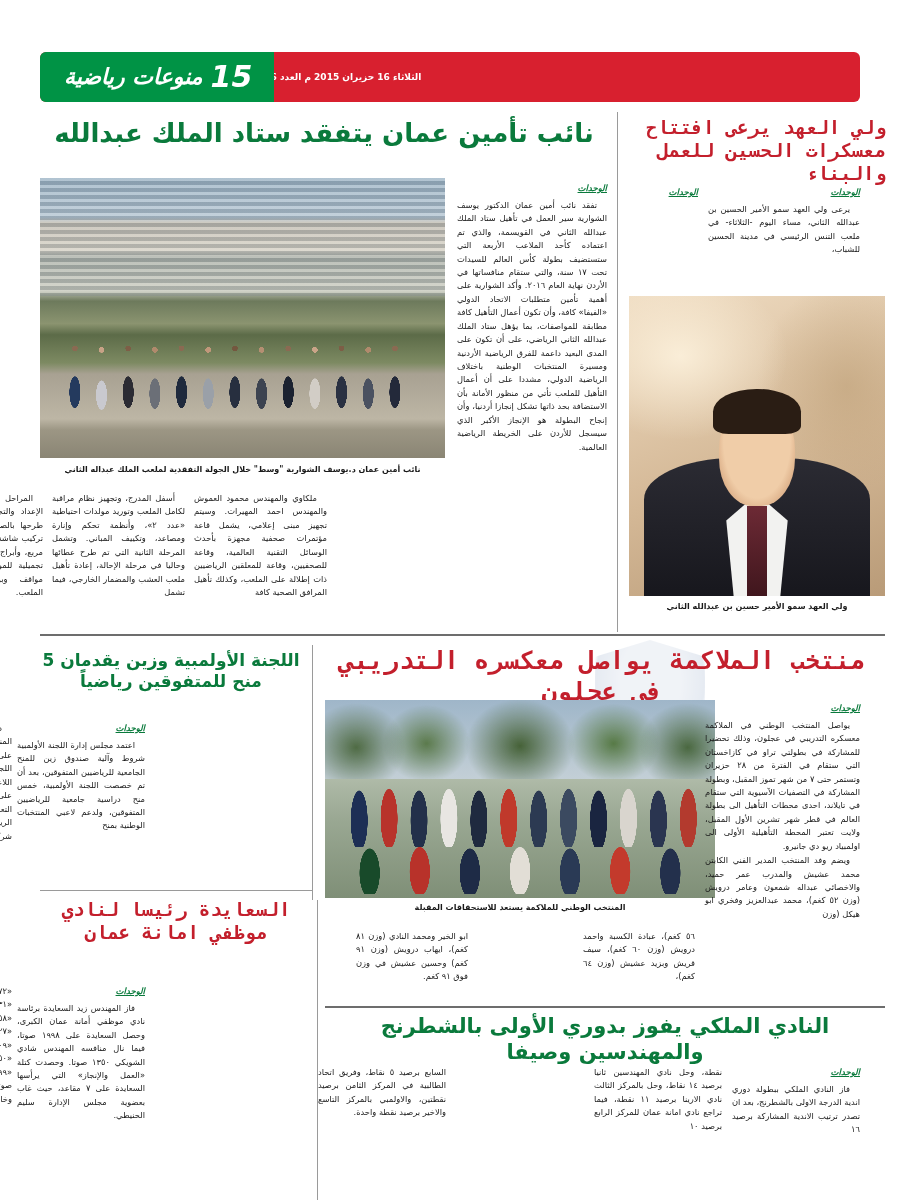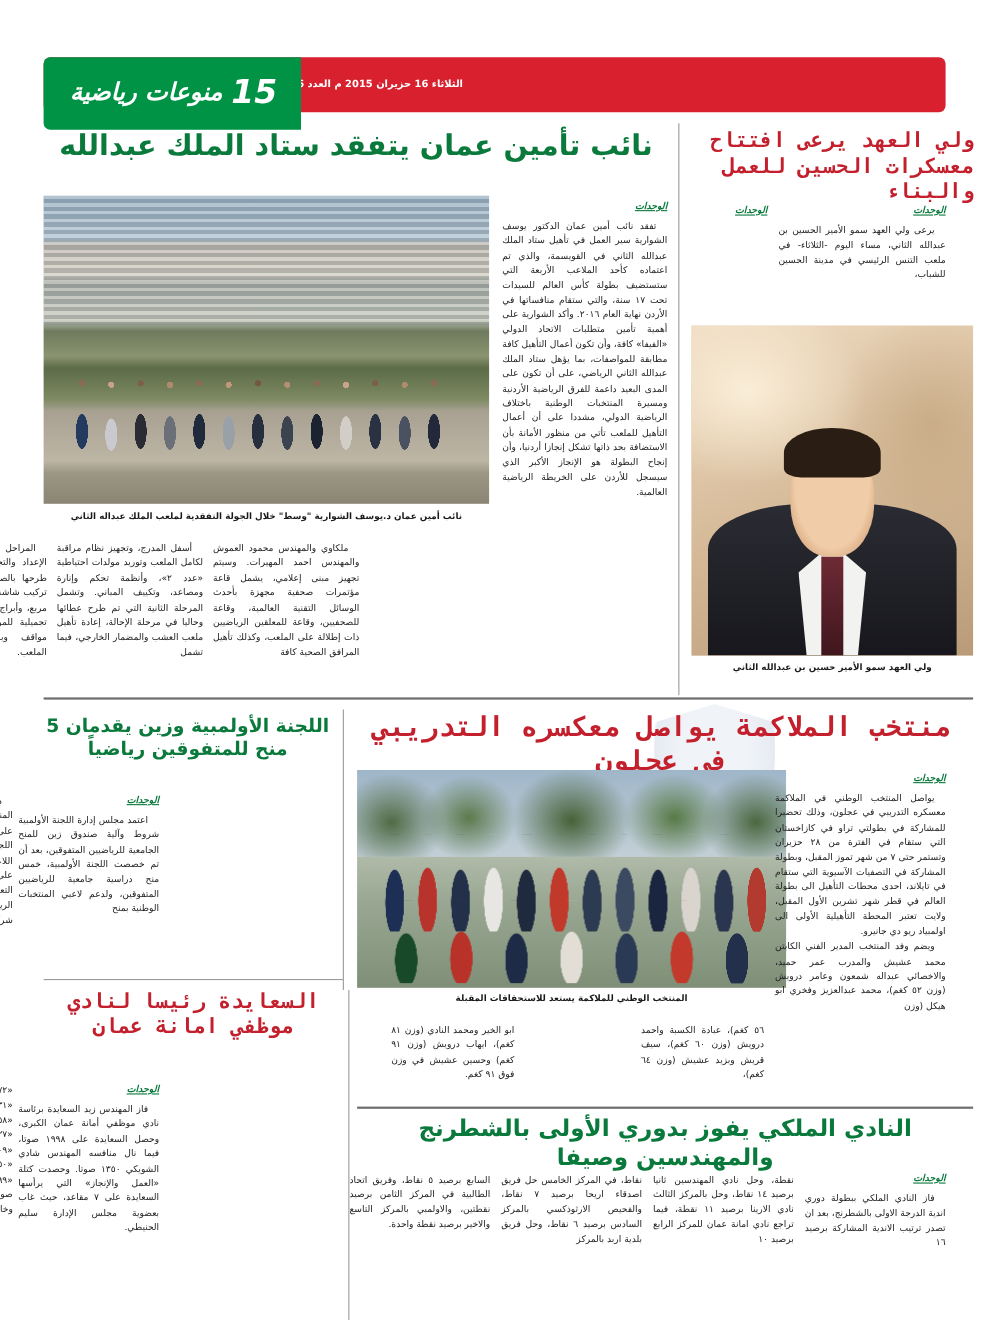--- a/index.html
+++ b/index.html
@@ -53,21 +53,21 @@
     color: #ffffff;
     font-size: 9px;
     font-weight: bold;
     white-space: nowrap;
     margin-right: 140px;
   }
   .mast-section {
     position: absolute;
     left: 0;
     top: 0;
-    height: 66px;
+    height: 50px;
     background: #009345;
     border-radius: 6px 0 0 6px;
     display: flex;
     flex-direction: row-reverse;
     align-items: center;
     gap: 8px;
     padding: 0 22px 0 24px;
   }
   .mast-section-num {
     color: #ffffff;
@@ -440,23 +440,20 @@
 
   <div class="col" style="right:40px; top:1066px; width:128px;">
     <div class="kicker">الوحدات</div>
     <p>فاز النادي الملكي ببطولة دوري اندية الدرجة الاولى بالشطرنج، بعد ان تصدر ترتيب الاندية المشاركة برصيد ١٦</p>
   </div>
 
   <div class="col" style="right:178px; top:1066px; width:128px;">
     <p style="text-indent:0">نقطة، وحل نادي المهندسين ثانيا برصيد ١٤ نقاط، وحل بالمركز الثالث نادي الارينا برصيد ١١ نقطة، فيما تراجع نادي امانة عمان للمركز الرابع برصيد ١٠</p>
   </div>
 
-  <div class="col" style="right:316px; top:1066px; width:128px;">
-    <p style="text-indent:0">نقاط، في المركز الخامس حل فريق اصدقاء اريحا برصيد ٧ نقاط، والفحيص الارثوذكسي بالمركز السادس برصيد ٦ نقاط، وحل فريق بلدية اربد بالمركز</p>
-  </div>
 
   <div class="col" style="right:454px; top:1066px; width:128px;">
     <p style="text-indent:0">السابع برصيد ٥ نقاط، وفريق اتحاد الطالبية في المركز الثامن برصيد نقطتين، والاولمبي بالمركز التاسع والاخير برصيد نقطة واحدة.</p>
   </div>
 
   <div class="vrule" style="left:317px; top:900px; height:300px;"></div>
 
 </div>
 
 </body></html>

